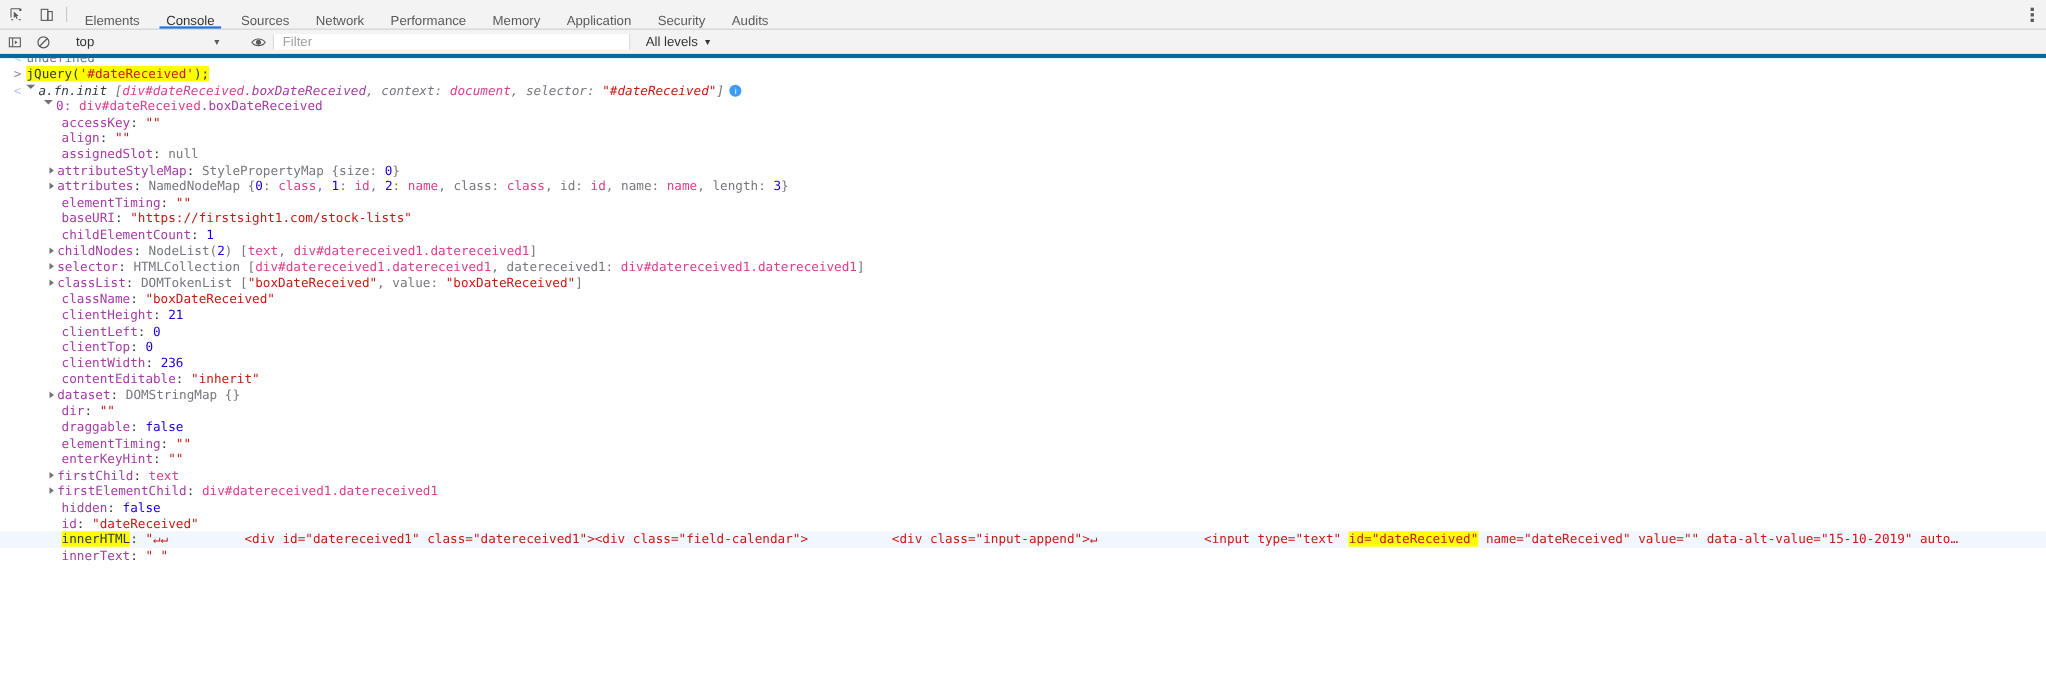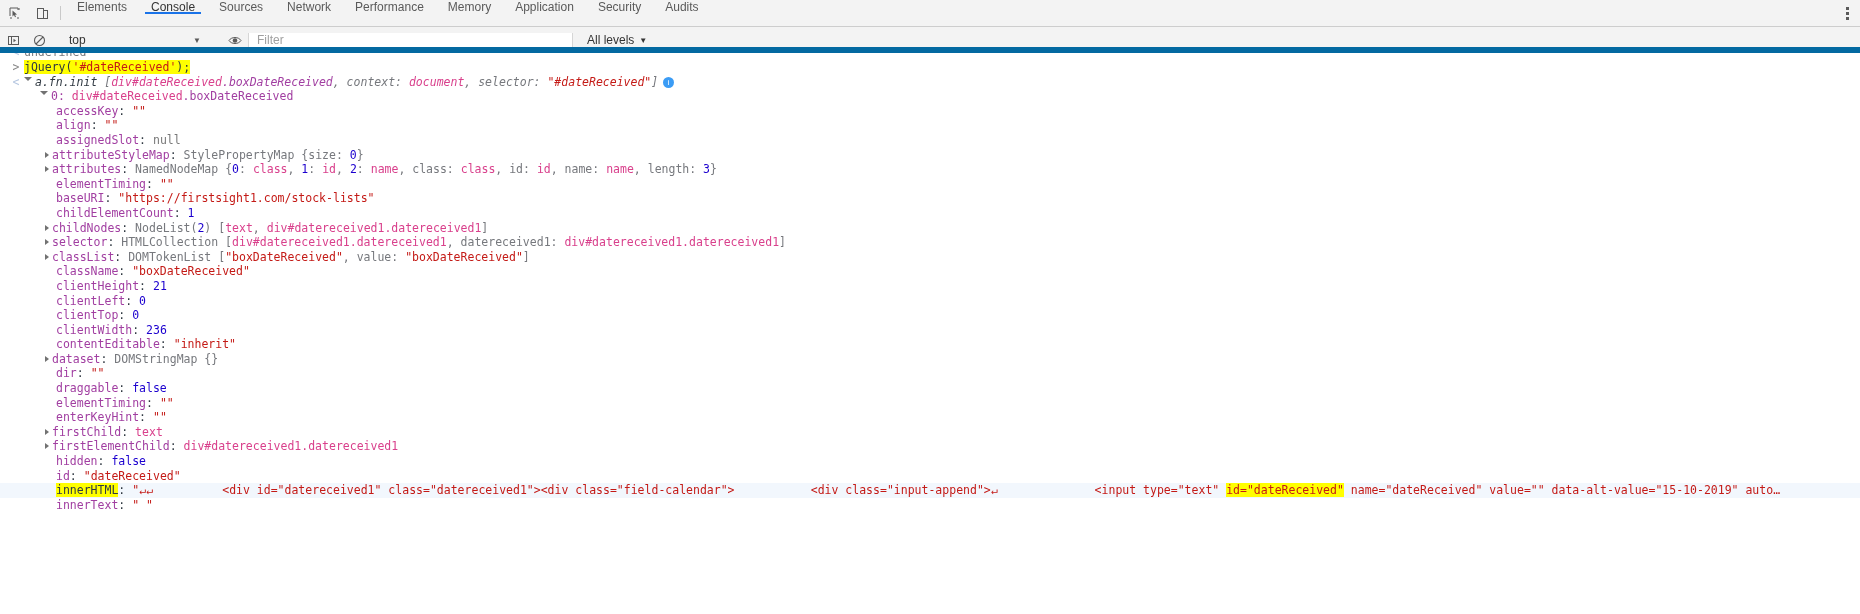--- a/index.html
+++ b/index.html
@@ -25,21 +25,21 @@
   .tb-iconbtn {
     width: 28px;
     display: flex; align-items: center; justify-content: center;
     cursor: pointer;
   }
   .tb-sep {
     width: 1px; background: #c9c9c9;
     margin: 6px 4px 6px 4px;
     flex: 0 0 1px;
   }
-  .tabs { display: flex; align-items: flex-start; }
+  .tabs { display: flex; align-items: flex-start; margin-top: 12px; }
   .tab {
     padding: 0 12px;
     display: flex; align-items: center;
     font-size: 12px;
     color: #5a5a5a;
     cursor: pointer;
     white-space: nowrap;
     position: relative;
   }
   .tab.active { color: #333; }
@@ -58,22 +58,22 @@
     display: flex; flex-direction: column;
     align-items: center; justify-content: center;
     gap: 2px; cursor: pointer;
   }
   .kebab i { display:block; width:3px; height:3px; background:#5a5a5a; }
 
   
   .consolebar {
     height: 26px;
     background: #f3f3f3;
-    border-bottom: 6px solid #0369a1;
-    display: flex; align-items: flex-end;
+    border-bottom: 4px solid #0369a1;
+    display: flex; align-items: center;
     flex: 0 0 26px;
   }
   .cb-btn {
     width: 26px;
     display:flex; align-items:center; justify-content:center;
     cursor:pointer;
   }
   .ctx-select {
     display:flex; align-items:center;
     width: 152px;

